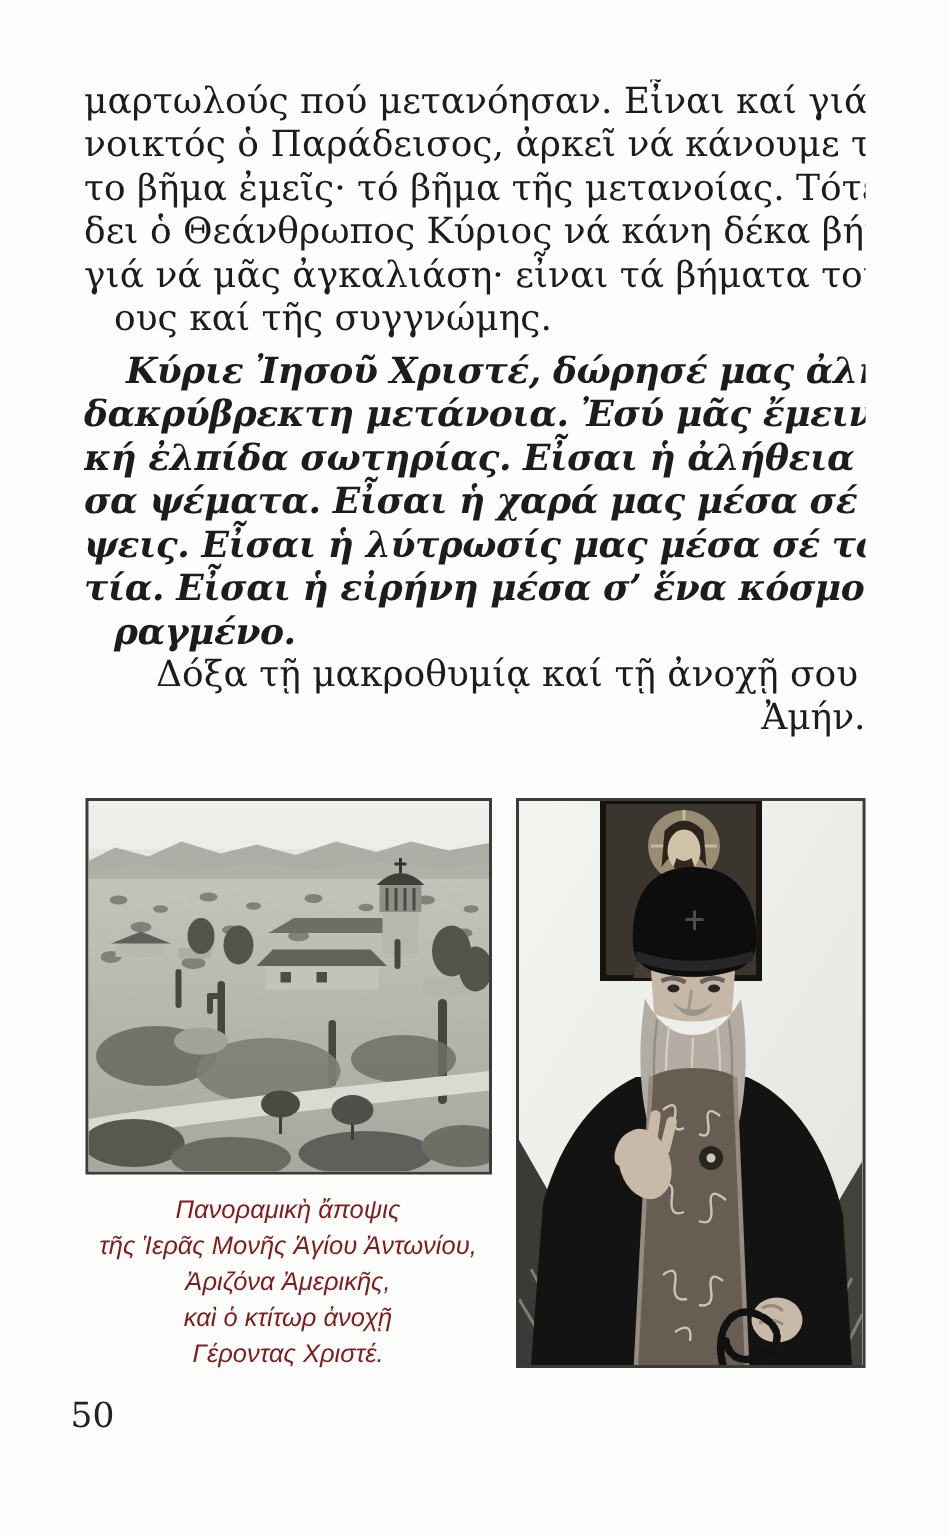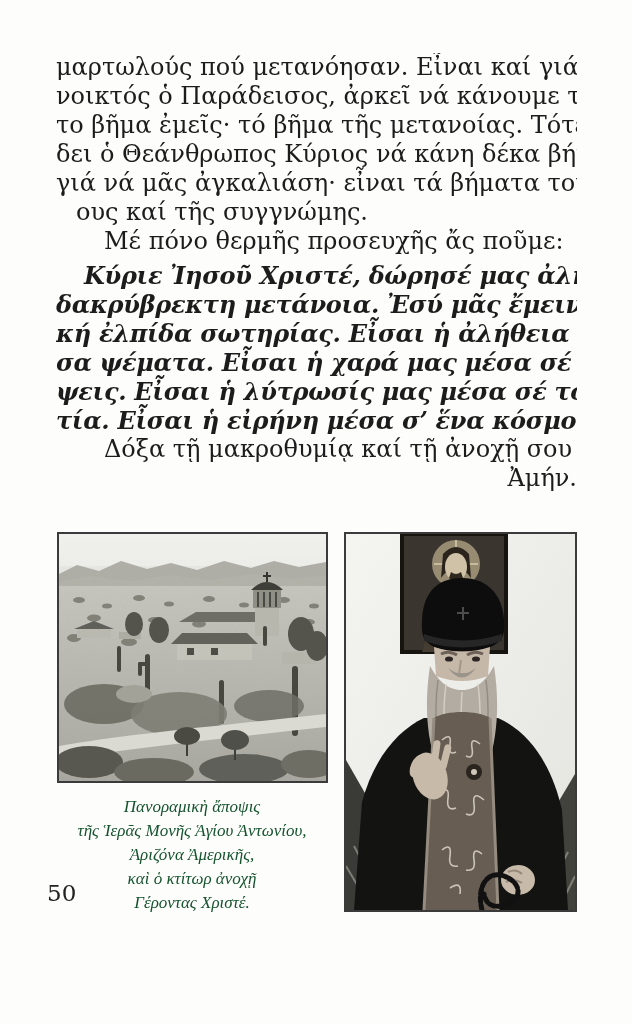--- a/index.html
+++ b/index.html
@@ -21,48 +21,48 @@
   .line.bi{font-weight:bold;font-style:italic;letter-spacing:-0.3px;}
   .line.gap{margin-top:5px;}
   
   .photo{position:absolute;border:2px solid #3b3b3b;background:#e9e9e6;overflow:hidden;}
   .photo-left{left:57px;top:532px;width:267px;height:247px;}
   .photo-right{left:344px;top:532px;width:229px;height:376px;}
   .photo svg{display:block;}
   
   .caption{position:absolute;left:42px;top:795px;width:300px;text-align:center;}
   .cap-line{
-    font-style:italic;font-size:17px;line-height:24px;color:#14532d;
-    font-family:Liberation Serif, serif;
+    font-style:italic;font-size:17px;line-height:24px;color:#7f1d1d;
+    font-family:Liberation Sans, sans-serif;
   }
   
   .page-number{
-    position:absolute;left:47px;top:880px;font-size:23px;color:#222;
+    position:absolute;left:47px;top:931px;font-size:23px;color:#222;
     font-family:"DejaVu Serif","Liberation Serif",serif;
   }
 </style>
 </head>
 <body>
 
 <div class="page">
 
   <div class="text-block">
       <div class="line">μαρτωλούς πού μετανόησαν. Εἶναι καί γιά μᾶς ἀ-</div>
       <div class="line">νοικτός ὁ Παράδεισος, ἀρκεῖ νά κάνουμε τό πρῶ-</div>
       <div class="line">το βῆμα ἐμεῖς· τό βῆμα τῆς μετανοίας. Τότε σπεύ-</div>
       <div class="line">δει ὁ Θεάνθρωπος Κύριος νά κάνη δέκα βήματα</div>
       <div class="line">γιά νά μᾶς ἀγκαλιάση· εἶναι τά βήματα τοῦ ἐλέ-</div>
       <div class="line flush">ους καί τῆς συγγνώμης.</div>
-      <div class="line flush ind">Μέ πόνο θερμῆς προσευχῆς ἄς ποῦμε:</div>
       <div class="line bi ind gap">Κύριε Ἰησοῦ Χριστέ, δώρησέ μας ἀληθινή,</div>
       <div class="line bi">δακρύβρεκτη μετάνοια. Ἐσύ μᾶς ἔμεινες μοναδι-</div>
       <div class="line bi">κή ἐλπίδα σωτηρίας. Εἶσαι ἡ ἀλήθεια μέσα σέ τό-</div>
       <div class="line bi">σα ψέματα. Εἶσαι ἡ χαρά μας μέσα σέ τόσες θλί-</div>
       <div class="line bi">ψεις. Εἶσαι ἡ λύτρωσίς μας μέσα σέ τόση ἁμαρ-</div>
       <div class="line bi">τία. Εἶσαι ἡ εἰρήνη μέσα σ’ ἕνα κόσμο τόσο τα-</div>
+      <div class="line bi flush">ραγμένο.</div>
       <div class="line flush ind">Δόξα τῇ μακροθυμίᾳ καί τῇ ἀνοχῇ σου Κύριε.</div>
       <div class="line flush right">Ἀμήν.</div>
     </div>
 
   <div class="photo photo-left">
     <svg width="267" height="247" viewBox="0 0 267 247">
       <defs>
         <linearGradient id="sky" x1="0" y1="0" x2="0" y2="1">
           <stop offset="0" stop-color="#f0f0ed"></stop>
             <stop offset="1" stop-color="#d3d3cd"></stop>

